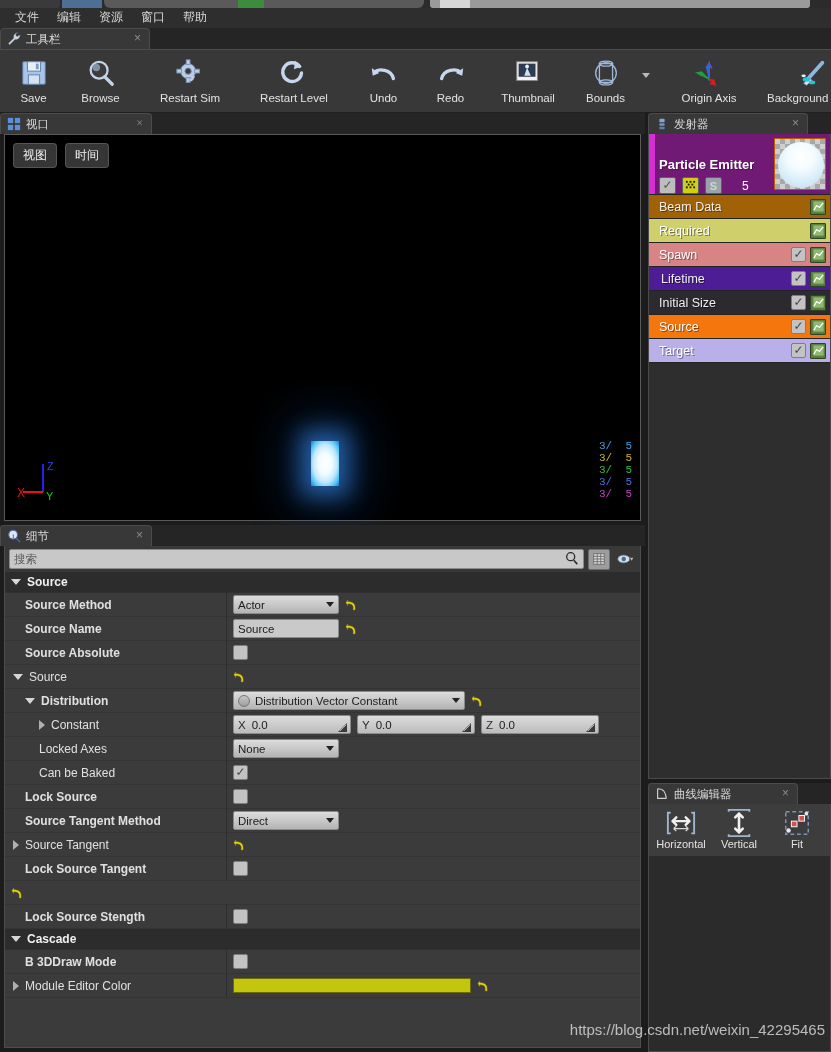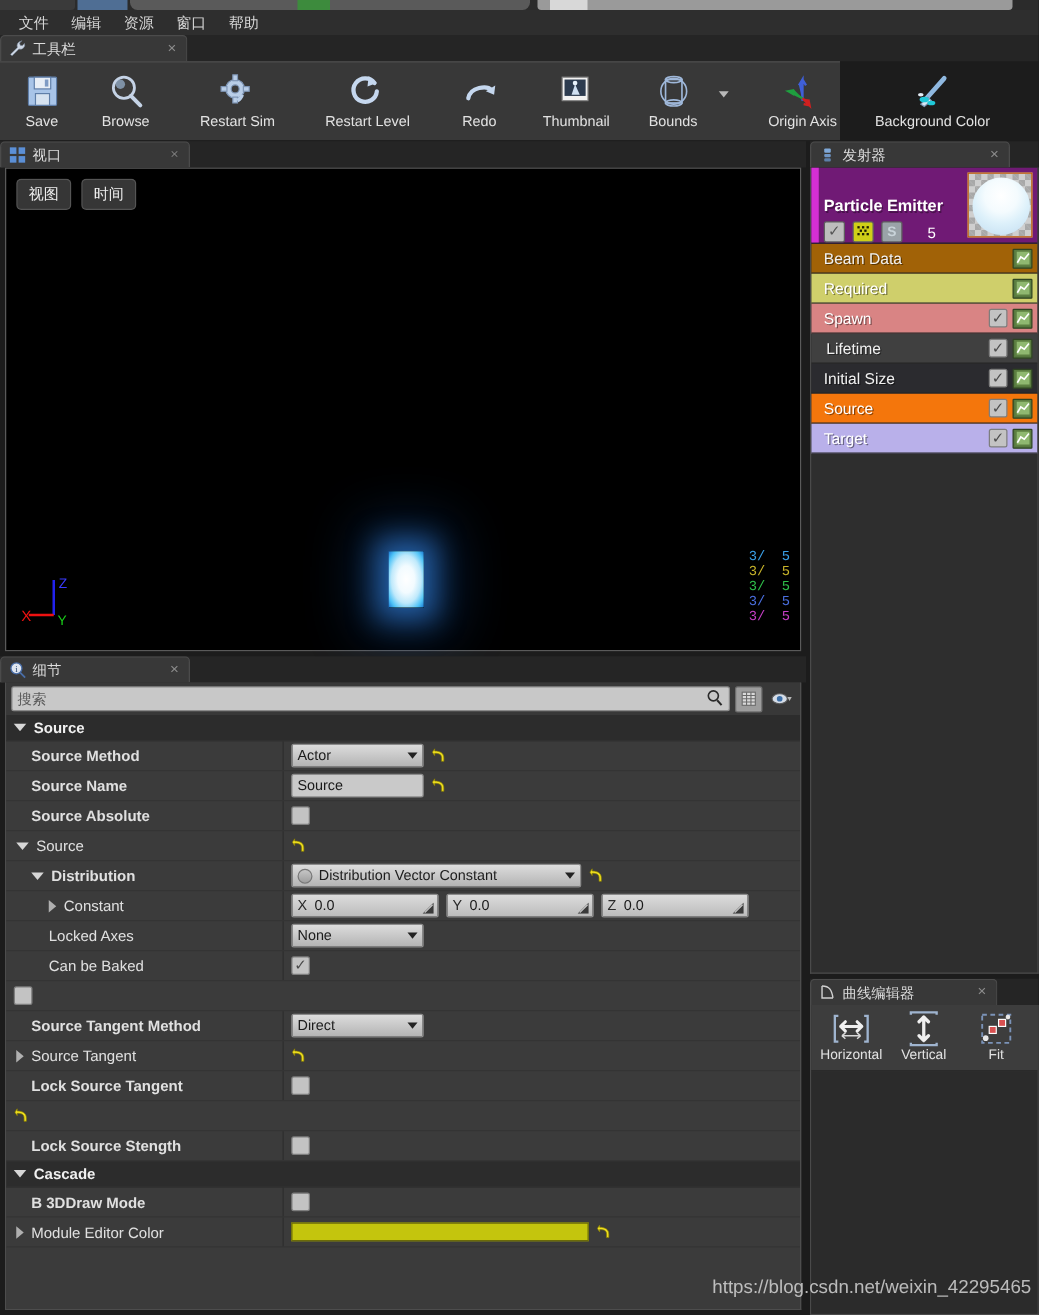--- a/index.html
+++ b/index.html
@@ -21,21 +21,21 @@
   .cp1 { left: 0; width: 60px; background: #3a3a3a; border-radius: 0 0 3px 0; }
   .cp2 { left: 62px; width: 40px; background: #4f6e94; }
   .cp3 { left: 104px; width: 320px; background: #5a5a5a; border-radius: 0 0 6px 6px;}
   .cp4 { left: 238px; width: 26px; background: #3d8b3d; }
   .cp5 { left: 430px; width: 380px; background: #9a9a9a; border-radius: 0 0 3px 3px; }
   .cp6 { left: 440px; width: 30px; background: #d8d8d8; }
 
   
   .menubar {
     position: absolute; left: 0; top: 8px; width: 831px; height: 20px;
-    background: #2e2e2e; display: flex; align-items: center;
+    background: #2e2e2e; display: flex; align-items: flex-start;
     padding-left: 6px;
   }
   .menu-item {
     font-size: 12px; color: #d6d6d6; padding: 2px 9px; cursor: default;
     line-height: 15px;
   }
 
   
   .panel-tab {
     height: 21px; background: #383838;
@@ -51,21 +51,21 @@
     margin-left: auto; color: #8d8d8d; font-size: 12px;
     padding: 0 2px 2px 8px; cursor: pointer;
   }
 
   
   #toolbar-region { position: absolute; left: 0; top: 28px; width: 831px; height: 85px; }
   .tb-tabrow { position: absolute; left: 0; top: 0; width: 831px; height: 21px;
                background: #252525; display: flex; align-items: flex-end; }
   .tb-tab { width: 150px; }
   .toolbar {
-    position: absolute; left: 0; top: 21px; width: 672px; height: 64px;
+    position: absolute; left: 0; top: 21px; width: 831px; height: 64px;
     background: #383838; display: flex; align-items: stretch;
     border-top: 1px solid #4d4d4d; border-bottom: 1px solid #1f1f1f;
   }
   .tb-group { display: flex; align-items: stretch; }
   .tb-sep { width: 1px; background: #4f4f4f; margin: 4px 2px; }
   .tb-btn {
     width: 67px; display: flex; flex-direction: column;
     align-items: center; justify-content: flex-start;
     padding-top: 4px; cursor: pointer; position: relative;
   }
@@ -372,20 +372,29 @@
               <svg viewBox="0 0 32 32" width="30" height="30">
                 <path d="M22 9 A10 10 0 1 0 24 16" fill="none" stroke="#c5d7ee" stroke-width="3.6" stroke-linecap="round"></path>
                 <path d="M17 3 L24 9 L16 12 Z" fill="#c5d7ee"></path>
               </svg>
             </div>
             <div class="lbl">Restart Level</div>
           </div>
         </div>
         <div class="tb-sep"></div>
         <div class="tb-group">
+          <div class="tb-btn">
+            <div class="glyph">
+              <svg viewBox="0 0 32 32" width="30" height="30">
+                <path d="M26 22 C24 12 10 11 6 15" fill="none" stroke="#c5d7ee" stroke-width="3.6" stroke-linecap="round"></path>
+                <path d="M3 11 L4 19 L11 16 Z" fill="#c5d7ee"></path>
+              </svg>
+            </div>
+            <div class="lbl">Undo</div>
+          </div>
           <div class="tb-btn">
             <div class="glyph">
               <svg viewBox="0 0 32 32" width="30" height="30">
                 <path d="M6 22 C8 12 22 11 26 15" fill="none" stroke="#c5d7ee" stroke-width="3.6" stroke-linecap="round"></path>
                 <path d="M29 11 L28 19 L21 16 Z" fill="#c5d7ee"></path>
               </svg>
             </div>
             <div class="lbl">Redo</div>
           </div>
         </div>
@@ -650,20 +659,23 @@
             <div class="pname ind2">
               <span>Can be Baked</span>
             </div>
             <div class="pval">
               <div class="checkbox">
                 <span class="mark">✓</span>
               </div>
             </div>
           </div>
           <div class="prow">
+            <div class="pname ind1">
+              <span>Lock Source</span>
+            </div>
             <div class="pval">
               <div class="checkbox"></div>
             </div>
           </div>
           <div class="prow">
             <div class="pname ind1">
               <span>Source Tangent Method</span>
             </div>
             <div class="pval">
               <div class="combo" style="width:106px">
@@ -817,21 +829,21 @@
               </div>
               <div class="graph-btn">
                 <svg viewBox="0 0 14 14" width="13" height="13">
                   <rect x="0" y="0" width="14" height="14" fill="#5d7f42"></rect>
                   <rect x="1.5" y="1.5" width="11" height="11" fill="#8fb870"></rect>
                   <path d="M2 11 L5 6 L8 8 L12 3" fill="none" stroke="#ffffff" stroke-width="1.4"></path>
                 </svg>
               </div>
             </span>
           </div>
-          <div class="mod-row" style="background: #404040; color: rgb(240, 240, 240); padding-left: 12px;">
+          <div class="mod-row" style="background: #4c1d95; color: rgb(240, 240, 240); padding-left: 12px;">
             <span class="mlbl">Lifetime</span>
             <span class="mctrls">
               <div class="checkbox">
                 <span class="mark">✓</span>
               </div>
               <div class="graph-btn">
                 <svg viewBox="0 0 14 14" width="13" height="13">
                   <rect x="0" y="0" width="14" height="14" fill="#5d7f42"></rect>
                   <rect x="1.5" y="1.5" width="11" height="11" fill="#8fb870"></rect>
                   <path d="M2 11 L5 6 L8 8 L12 3" fill="none" stroke="#ffffff" stroke-width="1.4"></path>

